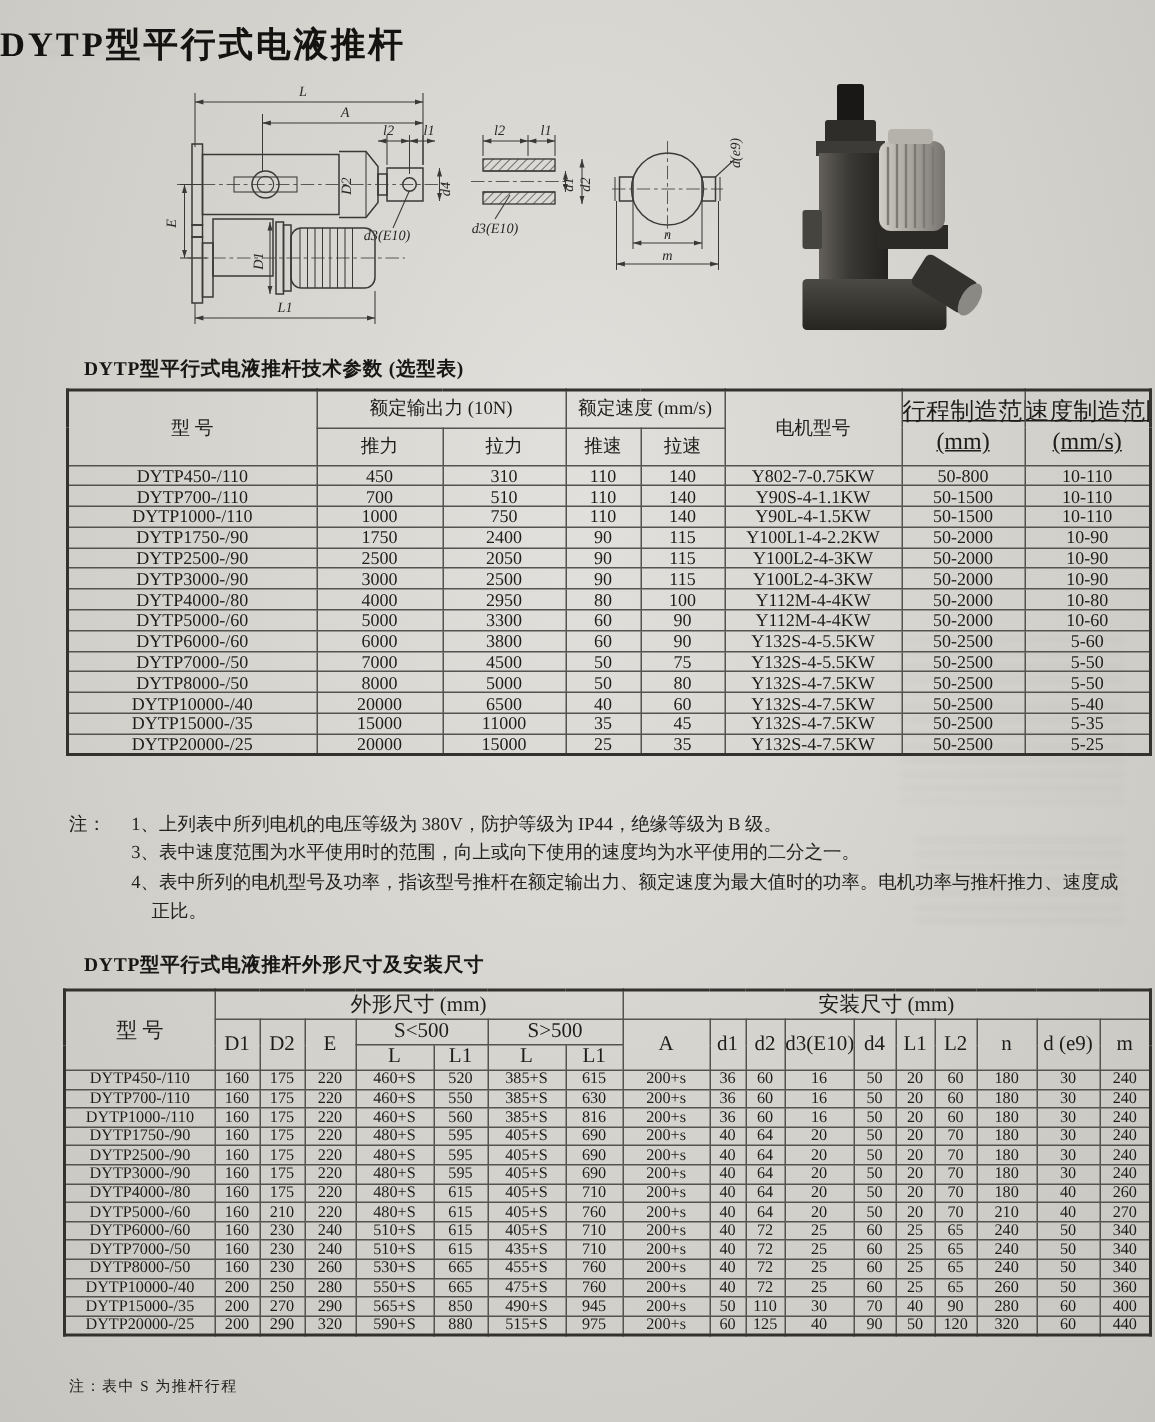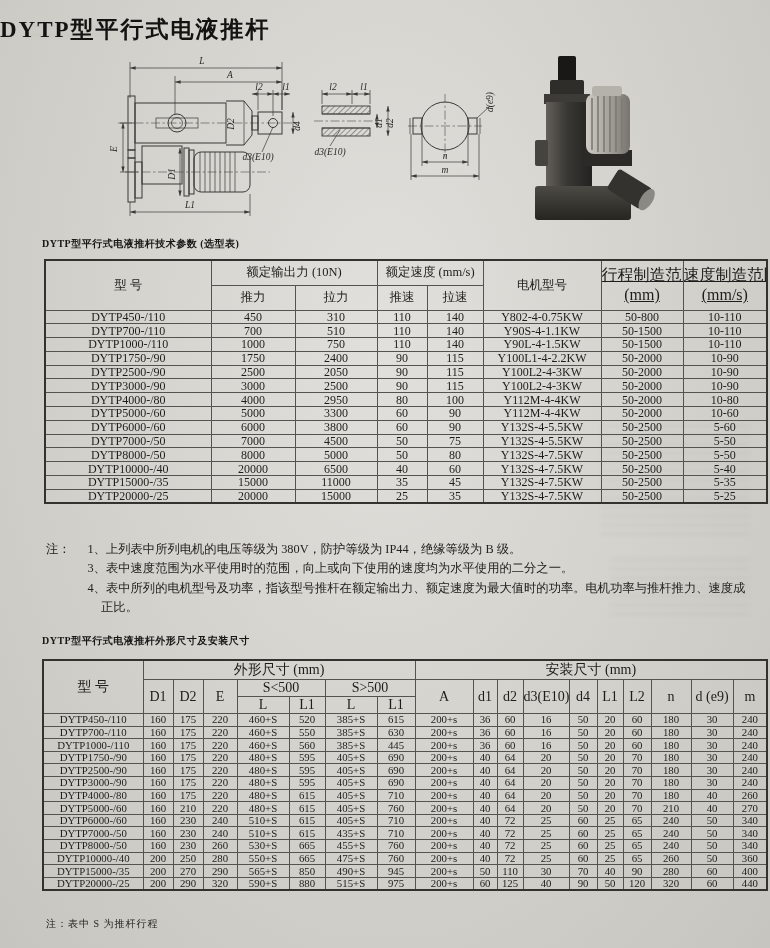--- a/index.html
+++ b/index.html
@@ -8,21 +8,21 @@
     position:relative; width:770px; height:948px; overflow:hidden;
     background: radial-gradient(ellipse at 50% 35%, rgba(255,255,255,.28), rgba(0,0,0,.07)), #d6d4ce;
     font-family:"Liberation Serif","DejaVu Serif",serif; color:#1e1d1b;
   }
   .title {
     position:absolute; top:14px; left:0; width:100%; text-align:left;
     font-size:23px; font-weight:bold; letter-spacing:2px; color:#141311;
   }
   .drawing { position:absolute; left:30px; top:48px; width:712px; height:190px; }
   .dimtext { font-family:"Liberation Serif","DejaVu Serif",serif; font-style:italic; font-size:9.5px; fill:#2a2927; }
-  .sec-title { position:absolute; left:42px; font-size:10px; font-weight:bold; color:#181715; letter-spacing:.5px; }
+  .sec-title { position:absolute; left:56px; font-size:13px; font-weight:bold; color:#181715; letter-spacing:.5px; }
   .s1 { top:237px; } .s2 { top:634px; }
 
   table { border-collapse:collapse; table-layout:fixed; position:absolute; }
   .t1 { left:44px; top:259px; width:722px; border:2px solid #33322f; }
   .t2 { left:42px; top:659px; width:726px; border:2px solid #33322f; }
   th, td { border:1px solid #55534f; text-align:center; vertical-align:middle; font-weight:normal; overflow:hidden; white-space:nowrap; }
   .t1 th { font-size:12.5px; height:25px; }
   .t1 td { font-size:12px; height:13.8px; line-height:1.02; }
   .t2 th { font-size:14px; height:15px; }
   .t2 td { font-size:10.8px; height:12.6px; line-height:1.0; }
@@ -260,21 +260,21 @@
         <th>拉速</th>
       </tr>
     </thead>
     <tbody id="t1-body">
         <tr>
           <td>DYTP450-/110</td>
           <td>450</td>
           <td>310</td>
           <td>110</td>
           <td>140</td>
-          <td>Y802-4-0.75KW</td>
+          <td>Y802-7-0.75KW</td>
           <td>50-800</td>
           <td>10-110</td>
         </tr>
         <tr>
           <td>DYTP700-/110</td>
           <td>700</td>
           <td>510</td>
           <td>110</td>
           <td>140</td>
           <td>Y90S-4-1.1KW</td>
@@ -510,21 +510,21 @@
           <td>240</td>
         </tr>
         <tr>
           <td>DYTP1000-/110</td>
           <td>160</td>
           <td>175</td>
           <td>220</td>
           <td>460+S</td>
           <td>560</td>
           <td>385+S</td>
-          <td>445</td>
+          <td>816</td>
           <td>200+s</td>
           <td>36</td>
           <td>60</td>
           <td>16</td>
           <td>50</td>
           <td>20</td>
           <td>60</td>
           <td>180</td>
           <td>30</td>
           <td>240</td>

